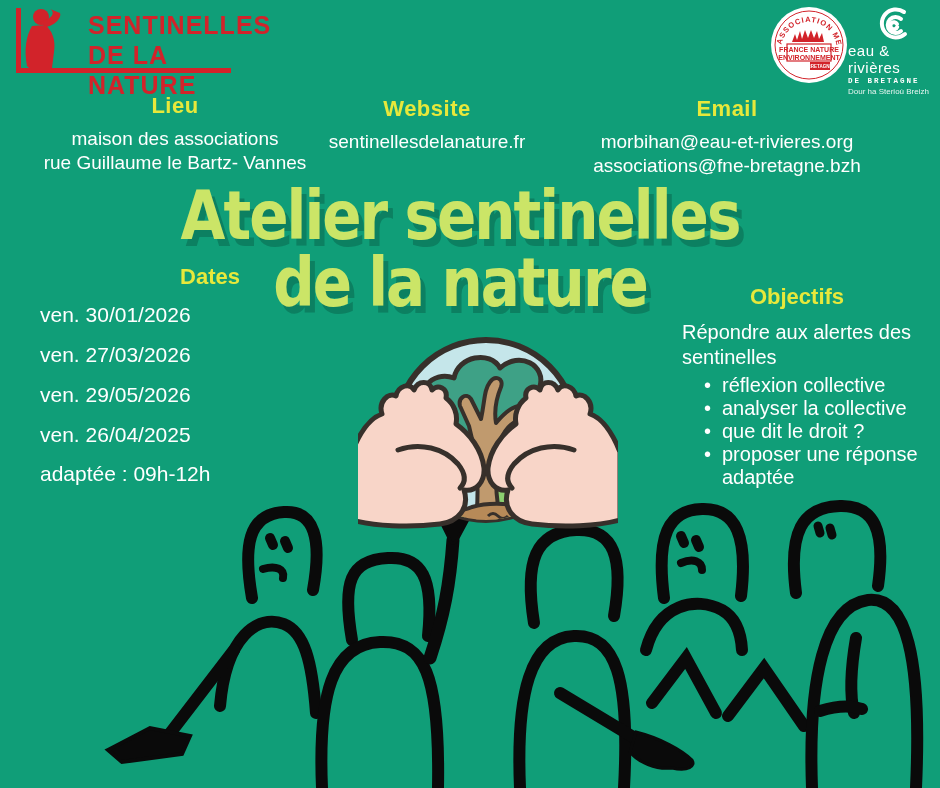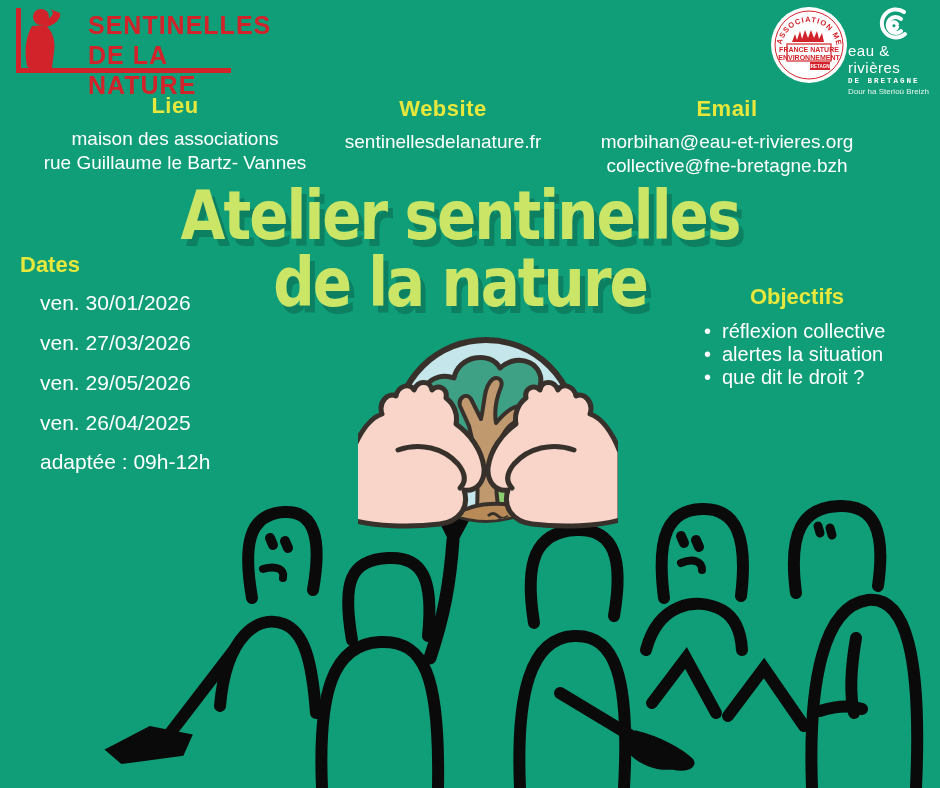--- a/index.html
+++ b/index.html
@@ -15,34 +15,34 @@
     font-size:25px;line-height:30px;letter-spacing:1px;font-family:"Liberation Sans",sans-serif;}
   .badge-eau{left:848px;top:6px;width:90px;height:80px;color:#fff;}
   .eau-name{font-size:15px;letter-spacing:.5px;margin-top:-2px;}
   .eau-sub{font-size:7.5px;letter-spacing:2px;margin-top:1px;font-weight:bold;font-family:Liberation Mono, monospace;}
   .eau-breton{font-size:8px;margin-top:2px;opacity:.9;}
   
   .col{ text-align:center;color:#fff;}
   .col h3{margin:0 0 8px 0;color:#e7e83b;font-size:22px;font-weight:bold;letter-spacing:.5px;}
   .col .line{font-size:19px;line-height:24px;}
   .col-lieu{left:25px;top:93px;width:300px;}
-  .col-web{left:328px;top:96px;width:230px;}
+  .col-web{left:312px;top:96px;width:230px;}
   .col-email{left:582px;top:96px;width:290px;}
   
   .title{
     left:110px;top:182px;width:700px;text-align:center;
     color:#cbe567;font-weight:900;font-size:58px;line-height:57px;letter-spacing:-2px;
     font-family:"DejaVu Sans", sans-serif;
     transform:scaleY(1.18);transform-origin:top center;
     text-shadow:5px 6px 0 rgba(9,104,78,.55);
     white-space:nowrap;
   }
   
   .dates{left:20px;top:252px;width:220px;color:#fff;}
-  .dates h3{margin:0 0 12px 0;text-align:left;color:#e7e83b;font-size:22px;font-weight:bold;}
+  .dates h3{margin:12px 0 12px 0;text-align:right;color:#e7e83b;font-size:22px;font-weight:bold;}
   .date-item{font-size:21px;line-height:26px;margin:0 0 14px 0;padding-left:20px;}
   .date-slot{font-size:21px;padding-left:20px;margin-top:0;}
   
   .objectifs{left:667px;top:284px;width:260px;color:#fff;}
   .objectifs h3{margin:0 0 10px 0;text-align:center;color:#e7e83b;font-size:22px;font-weight:bold;}
   .obj-intro{font-size:20px;line-height:25px;padding-left:15px;}
   .obj-list{margin:4px 0 0 0;padding:0 0 0 55px;list-style:none;}
   .obj-list li{font-size:20px;line-height:23px;position:relative;}
   .obj-list li:before{content:"•";position:absolute;left:-18px;top:0;}
   svg{display:block;}
@@ -172,39 +172,41 @@
   </div>
 
   <div class="abs col col-web">
     <h3>Website</h3>
     <div class="line">sentinellesdelanature.fr</div>
   </div>
 
   <div class="abs col col-email">
     <h3>Email</h3>
     <div class="line">morbihan@eau-et-rivieres.org</div>
-    <div class="line">collective@fne-bretagne.bzh</div>
+    <div class="line">associations@fne-bretagne.bzh</div>
   </div>
 
   <div class="abs title">
     <div>Atelier sentinelles</div>
     <div>de la nature</div>
   </div>
 
   <div class="abs dates">
     <h3>Dates</h3>
     <div class="date-item">ven. 30/01/2026</div>
     <div class="date-item">ven. 27/03/2026</div>
     <div class="date-item">ven. 29/05/2026</div>
     <div class="date-item">ven. 26/04/2025</div>
     <div class="date-slot">adaptée : 09h-12h</div>
   </div>
 
   <div class="abs objectifs">
     <h3>Objectifs</h3>
+    <div class="obj-intro">Répondre aux alertes des sentinelles</div>
     <ul class="obj-list">
       <li>réflexion collective</li>
-      <li>alertes la situation</li>
+      <li>analyser la collective</li>
       <li>que dit le droit ?</li>
+      <li>proposer une réponse adaptée</li>
     </ul>
   </div>
 
 </div>
 
 </body></html>

